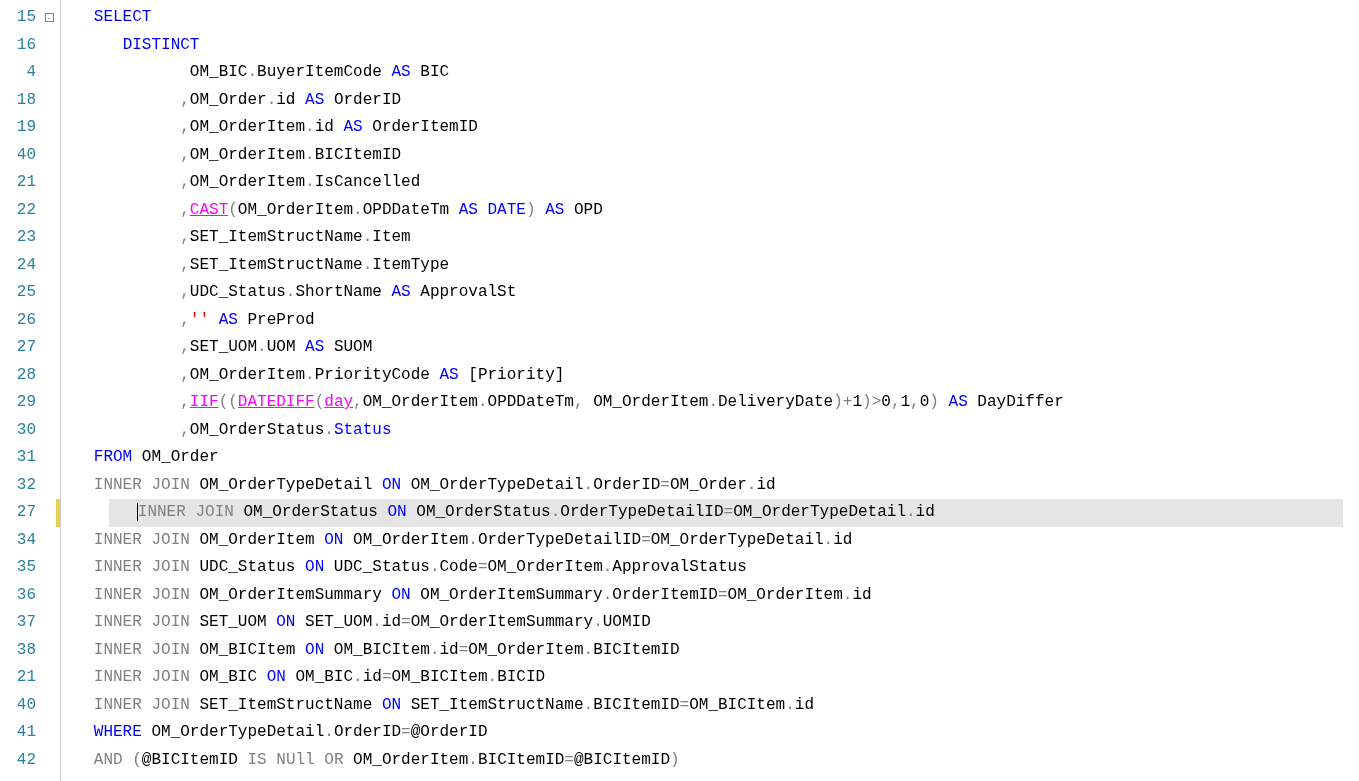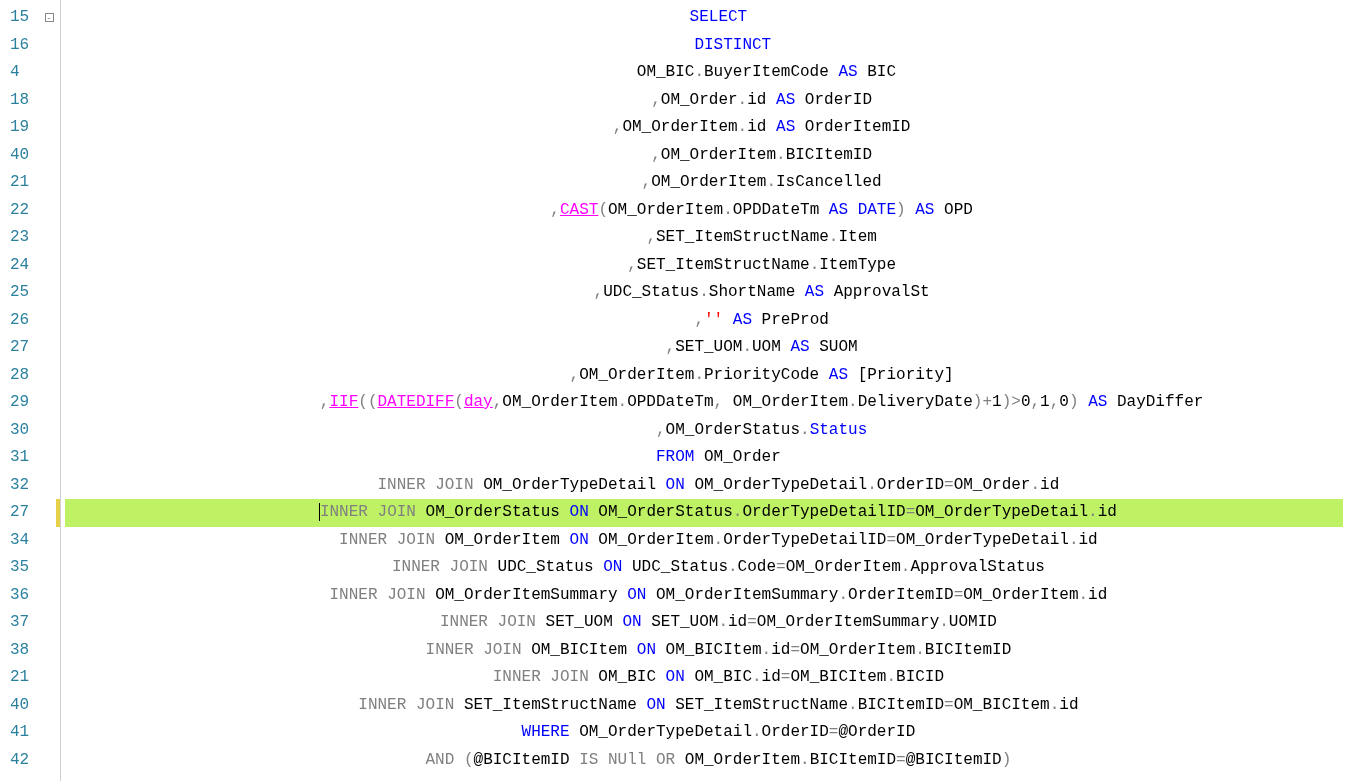--- a/index.html
+++ b/index.html
@@ -16,21 +16,21 @@
       overflow: hidden;
     }
     .editor {
       display: flex;
       width: 100%;
       height: 100vh;
     }
     .gutter {
       background: #ffffff;
       color: #2b809e;
-      text-align: left;
+      text-align: right;
       padding: 4px 6px 0 10px;
       user-select: none;
       font-weight: normal;
       border-right: none;
       min-width: 42px;
     }
     .gutter .line-num {
       height: 27.5px;
     }
     .fold-column {
@@ -67,27 +67,27 @@
     }
     .divider {
       width: 1px;
       background: #d0d0d0;
     }
     .code-area {
       flex: 1;
       padding: 4px 16px 0 4px;
       white-space: pre;
       overflow: hidden;
-      text-align: center;
     }
     .code-line {
       height: 27.5px;
     }
     .code-line.current {
-      background: #bef264;
+      background: #e5e5e5;
+      margin-left: 44px;
     }
     .cursor {
       display: inline-block;
       width: 1px;
       height: 18px;
       background: #000;
       vertical-align: middle;
       margin-left: -1px;
     }
     .kw-blue { color: #0000ff; }

